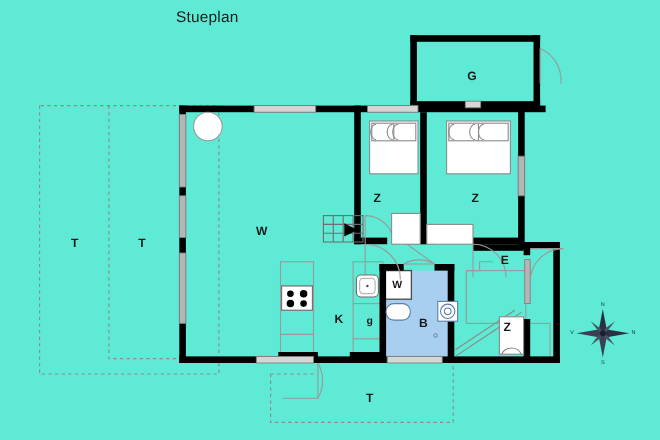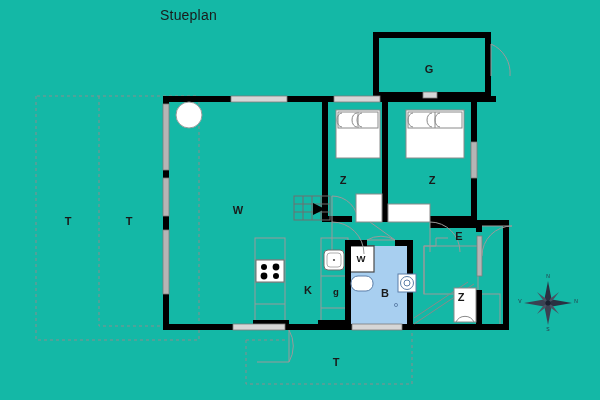--- a/index.html
+++ b/index.html
@@ -7,21 +7,21 @@
     padding: 0;
     background: #ffffff;
   }
   body {
     font-family: "Liberation Sans", sans-serif;
   }
   #page {
     position: relative;
     width: 600px;
     height: 400px;
-    background: #14b8a6;
+    background: #5eead4;
     overflow: hidden;
   }
   #plan-title {
     position: absolute;
     left: 160px;
     top: 7px;
     font-size: 14px;
     color: #1a1a1a;
     letter-spacing: 0.2px;
     white-space: nowrap;

